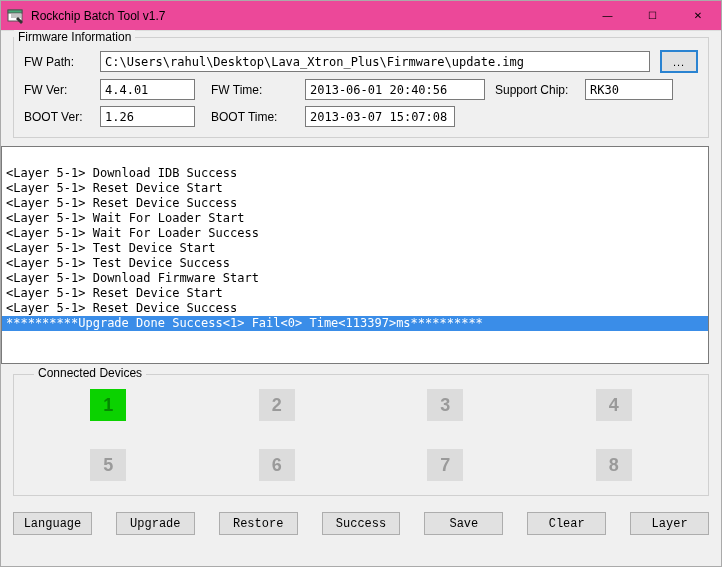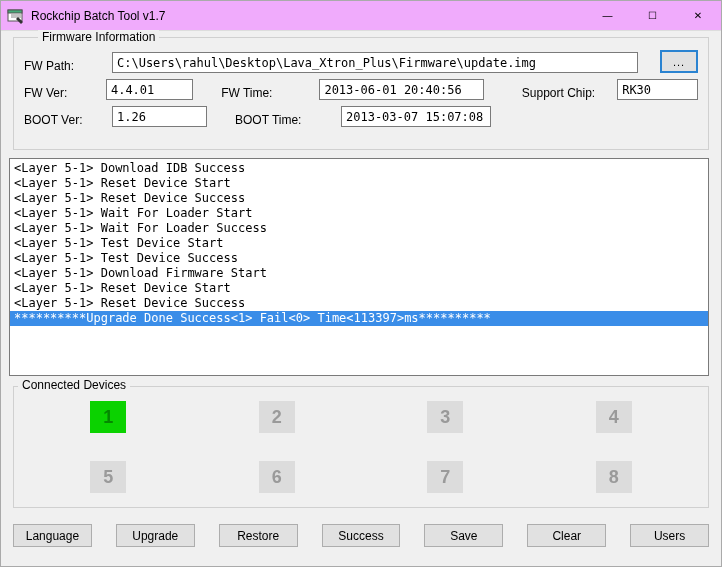--- a/index.html
+++ b/index.html
@@ -14,21 +14,21 @@
   }
   .window {
     border: 1px solid #aaa;
     width: 722px;
     height: 567px;
     display: flex;
     flex-direction: column;
     background: #f0f0f0;
   }
   .titlebar {
-    background: #f0abfc;
+    background: #ec4899;
     height: 30px;
     display: flex;
     align-items: center;
     padding: 0 0 0 6px;
     border-bottom: 1px solid #ddd;
   }
   .titlebar .appicon {
     width: 18px; height: 18px;
     margin-right: 6px;
     display:inline-block;
@@ -46,29 +46,29 @@
   .winbtn.close { width: 46px; }
   .groupbox {
     border: 1px solid #d0d0d0;
     margin: 6px 12px 4px 12px;
     padding: 12px 10px 10px 10px;
     position: relative;
     background: #f0f0f0;
   }
   .groupbox .legend {
     position: absolute;
-    top: -8px; left: 24px;
+    top: -8px; left: 0;
     background: #f0f0f0;
     padding: 0 4px;
     font-size: 12px;
   }
   .fi-row {
     display: flex;
-    align-items: flex-end;
-    gap: 22px;
+    align-items: center;
+    gap: 10px;
     margin-bottom: 6px;
   }
   .fi-label {
     font-size: 12px;
     white-space: nowrap;
   }
   .textbox {
     border: 1px solid #7a7a7a;
     background: #fff;
     height: 21px;
@@ -81,48 +81,48 @@
   }
   .browsebtn {
     width: 38px; height: 23px;
     border: 2px solid #2a83d1;
     background: #e1e1e1;
     letter-spacing: 1px;
     font-size: 11px;
     display:flex;align-items:center;justify-content:center;
   }
   .logbox {
-    margin: 4px 12px 0 8px;
+    margin: 4px 12px 0 0;
     border: 1px solid #7a7a7a;
     background: #fff;
     height: 218px;
     font-family: "Simsun","NSimSun",monospace;
     font-size: 12px;
     line-height: 15px;
-    padding: 2px 0 0 0;
+    padding: 19px 0 0 0;
     overflow: hidden;
     position: relative;
   }
   .logbox .line {
     padding: 0 4px;
     white-space: nowrap;
   }
   .logbox .line.highlight {
     background: #3a8de8;
     color: #fff;
   }
   .devgroup {
     margin: 10px 12px 6px 12px;
     border: 1px solid #d0d0d0;
     position: relative;
     padding: 14px 10px 14px 10px;
   }
   .devgroup .legend {
     position: absolute;
-    top: -9px; left: 4px;
+    top: -9px; left: 20px;
     background: #f0f0f0;
     padding: 0 4px;
     font-size: 12px;
   }
   .devgrid {
     display: grid;
     grid-template-columns: repeat(4, 1fr);
     row-gap: 28px;
     justify-items: center;
   }
@@ -136,20 +136,21 @@
   }
   .devslot.active {
     background: #0bd200;
     color: #048800;
   }
   .btnrow {
     display: flex;
     gap: 24px;
     justify-content: center;
     margin: 10px 12px 10px 12px;
+    font-family: Liberation Mono, monospace;
   }
   .btn {
     width: 80px; height: 23px;
     background: #e1e1e1;
     border: 1px solid #adadad;
     font-size: 12px;
     display:flex;align-items:center;justify-content:center;
   }
 </style>
 </head>
@@ -178,25 +179,25 @@
       <span class="fi-label" style="width:66px">FW Path:</span>
       <div class="textbox" style="flex:1">C:\Users\rahul\Desktop\Lava_Xtron_Plus\Firmware\update.img</div>
       <div class="browsebtn">...</div>
     </div>
 
     <div class="fi-row">
       <span class="fi-label" style="width:66px">FW Ver:</span>
       <div class="textbox" style="width:95px">4.4.01</div>
       <span class="fi-label" style="width:84px;margin-left:6px">FW Time:</span>
       <div class="textbox" style="width:180px">2013-06-01 20:40:56</div>
-      <span class="fi-label" style="width:80px;margin-left:16px">Support Chip:</span>
+      <span class="fi-label" style="width:80px;margin-left:0">Support Chip:</span>
       <div class="textbox" style="width:88px">RK30</div>
     </div>
 
-    <div class="fi-row" style="margin-bottom:12px">
+    <div class="fi-row" style="margin-bottom:0">
       <span class="fi-label" style="width:66px">BOOT Ver:</span>
       <div class="textbox" style="width:95px">1.26</div>
       <span class="fi-label" style="width:84px;margin-left:6px">BOOT Time:</span>
       <div class="textbox" style="width:150px">2013-03-07 15:07:08</div>
     </div>
   </div>
 
   <div class="logbox" id="logbox">
       <div class="line">&lt;Layer 5-1&gt; Download IDB Success</div>
       <div class="line">&lt;Layer 5-1&gt; Reset Device Start</div>
@@ -225,15 +226,15 @@
       </div>
   </div>
 
   <div class="btnrow">
     <div class="btn">Language</div>
     <div class="btn">Upgrade</div>
     <div class="btn">Restore</div>
     <div class="btn">Success</div>
     <div class="btn">Save</div>
     <div class="btn">Clear</div>
-    <div class="btn">Users</div>
+    <div class="btn">Layer</div>
   </div>
 </div>
 
 </body></html>

